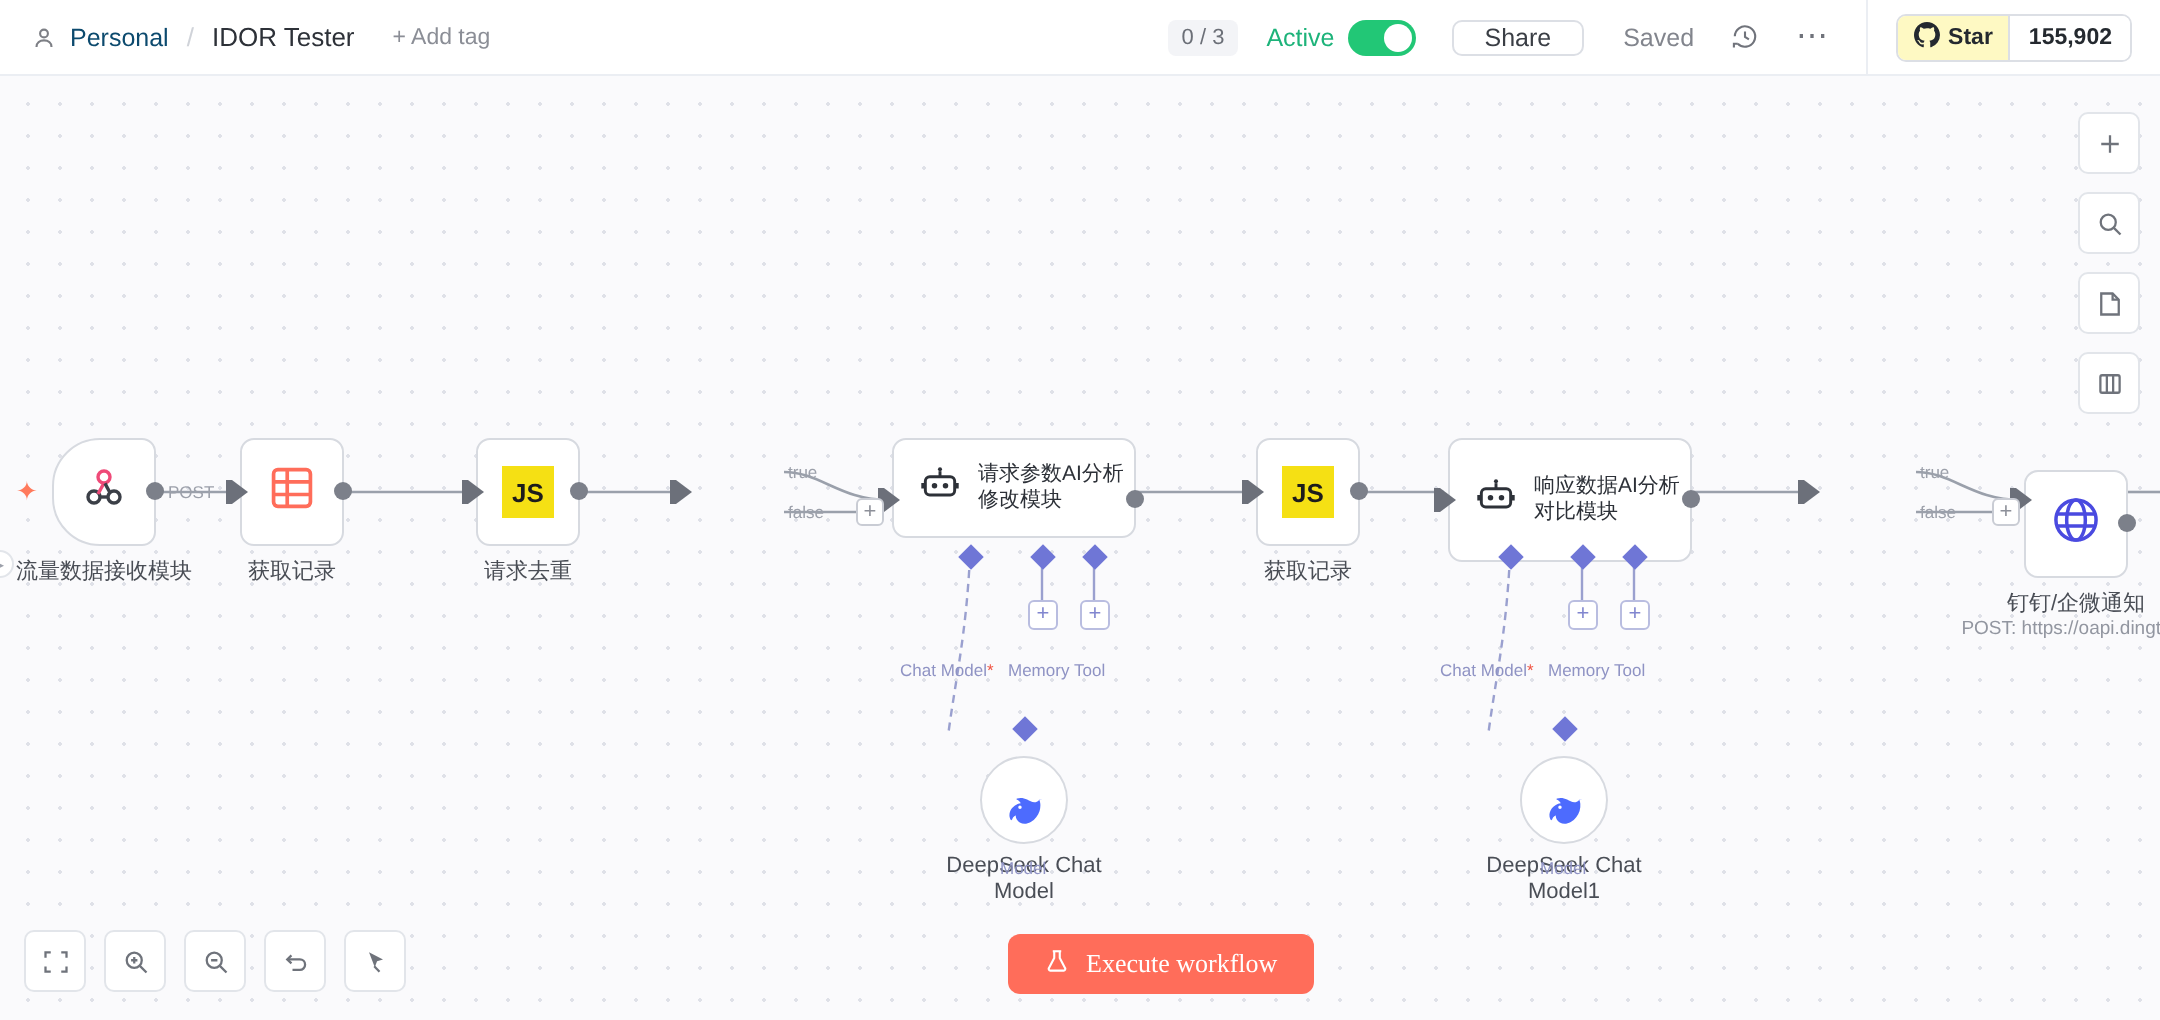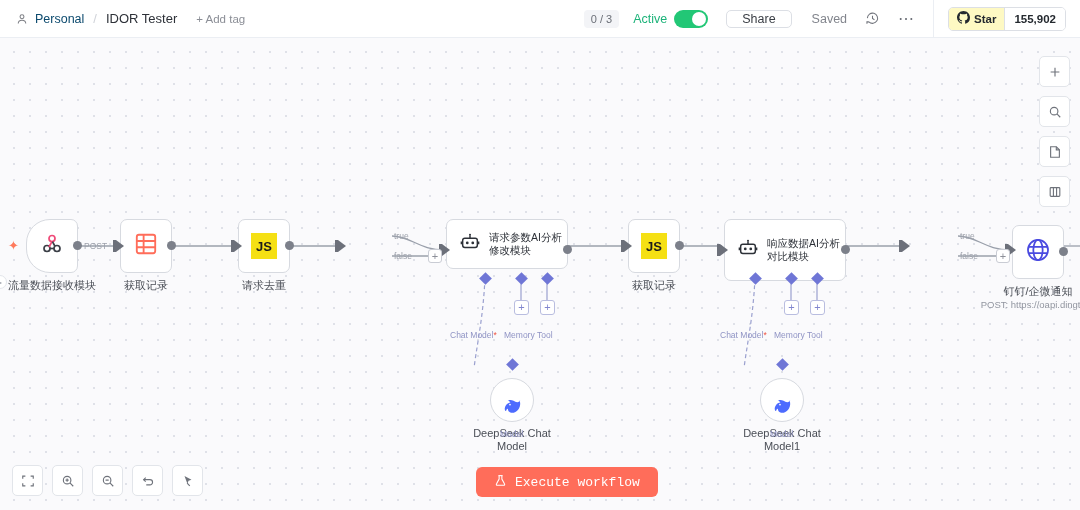--- a/index.html
+++ b/index.html
@@ -174,25 +174,25 @@
   }
 
   
   .bottom-tools {
     position: absolute; left: 12px; bottom: 14px; display: flex;
     gap: 9px; z-index: 20;
   }
 
   
   .execute-btn {
-    position: absolute; left: 476px; bottom: 13px;
+    position: absolute; left: 504px; bottom: 13px;
     background: #ff6d5a; color: #fff; border: none; border-radius: 6px;
     padding: 0 18px; height: 30px; font-size: 13px; cursor: pointer;
     display: flex; align-items: center; gap: 8px; z-index: 20;
-    font-family: Liberation Mono, monospace;
+    font-family: Liberation Serif, serif;
   }
 
   .left-handle {
     position: absolute; left: -7px; top: 237px; width: 14px; height: 14px;
     border-radius: 50%; background: #fff; border: 1px solid #e2e5ea; z-index: 20;
     display: flex; align-items: center; justify-content: center;
     font-size: 8px; color: #9ca0aa;
   }
 </style>
 </head>
@@ -395,21 +395,21 @@
     <div class="sub-plus" style="left:810px; top:262px;">+</div>
 
     <div class="in-bar" style="left:899px; top:202px;"></div>
     <div class="in-port" style="left:902px; top:202px;"></div>
     <div class="edge-label" style="left:960px; top:193px;">true</div>
     <div class="edge-label" style="left:960px; top:213px;">false</div>
     <div class="plus-stub" style="left:996px; top:211px;">+</div>
 
     <div class="in-bar" style="left:1005px; top:206px;"></div>
     <div class="in-port" style="left:1008px; top:206px;"></div>
-    <div class="node" style="left:1012px; top:187px; width:52px; height:54px;">
+    <div class="node" style="left:1012px; top:197px; width:52px; height:54px;">
       <span>
         <svg width="28" height="28" viewBox="0 0 24 24" fill="none" stroke="#4a4ae0" stroke-width="1.5">
           <circle cx="12" cy="12" r="8.6"></circle>
           <ellipse cx="12" cy="12" rx="4" ry="8.6"></ellipse>
           <path d="M3.5 9.4h17M3.5 14.6h17"></path>
         </svg>
       </span>
       <div class="port" style="right:-5px; top:21px;"></div>
       <div class="node-label">钉钉/企微通知</div>
       <div class="node-sub">POST: https://oapi.dingtalk.</div>

